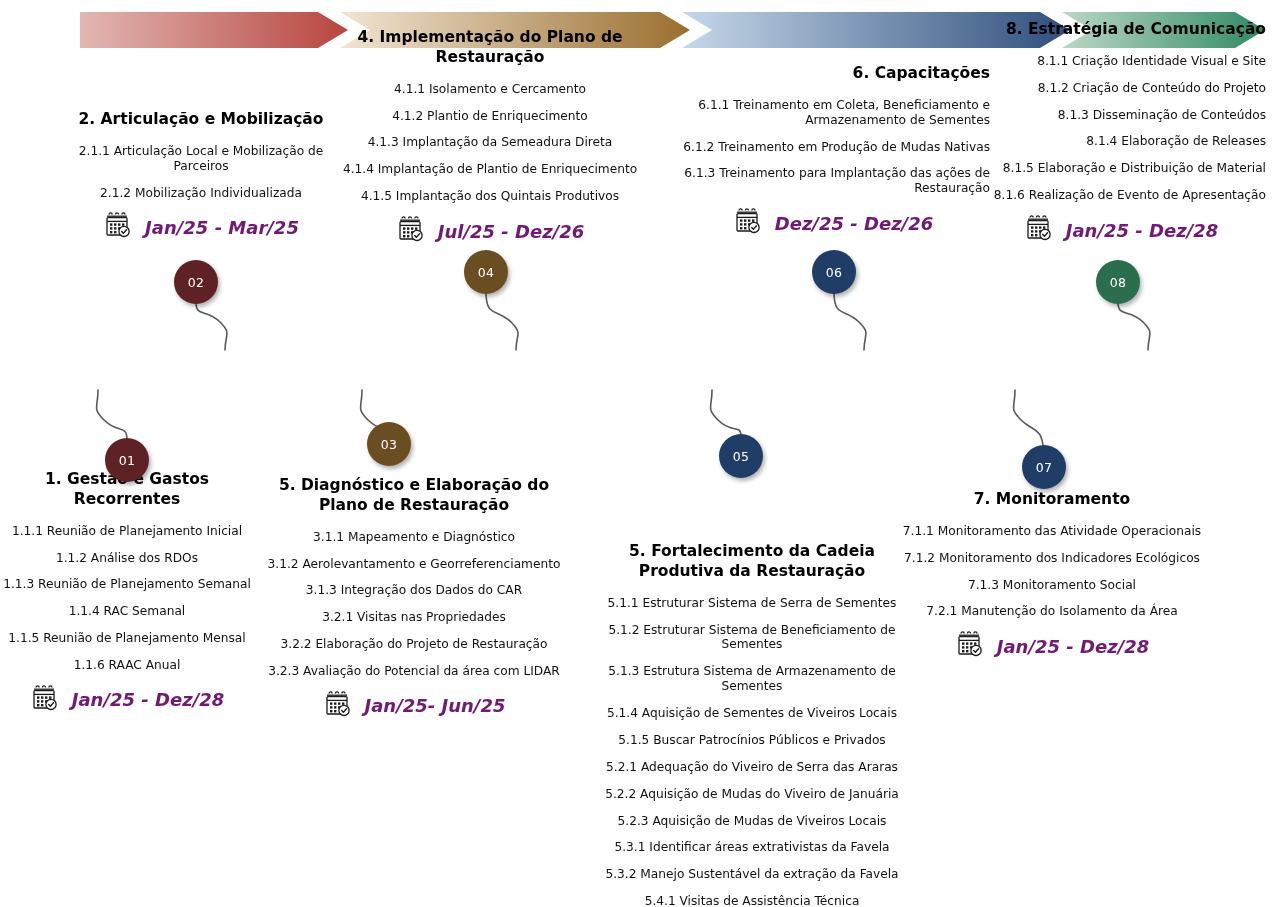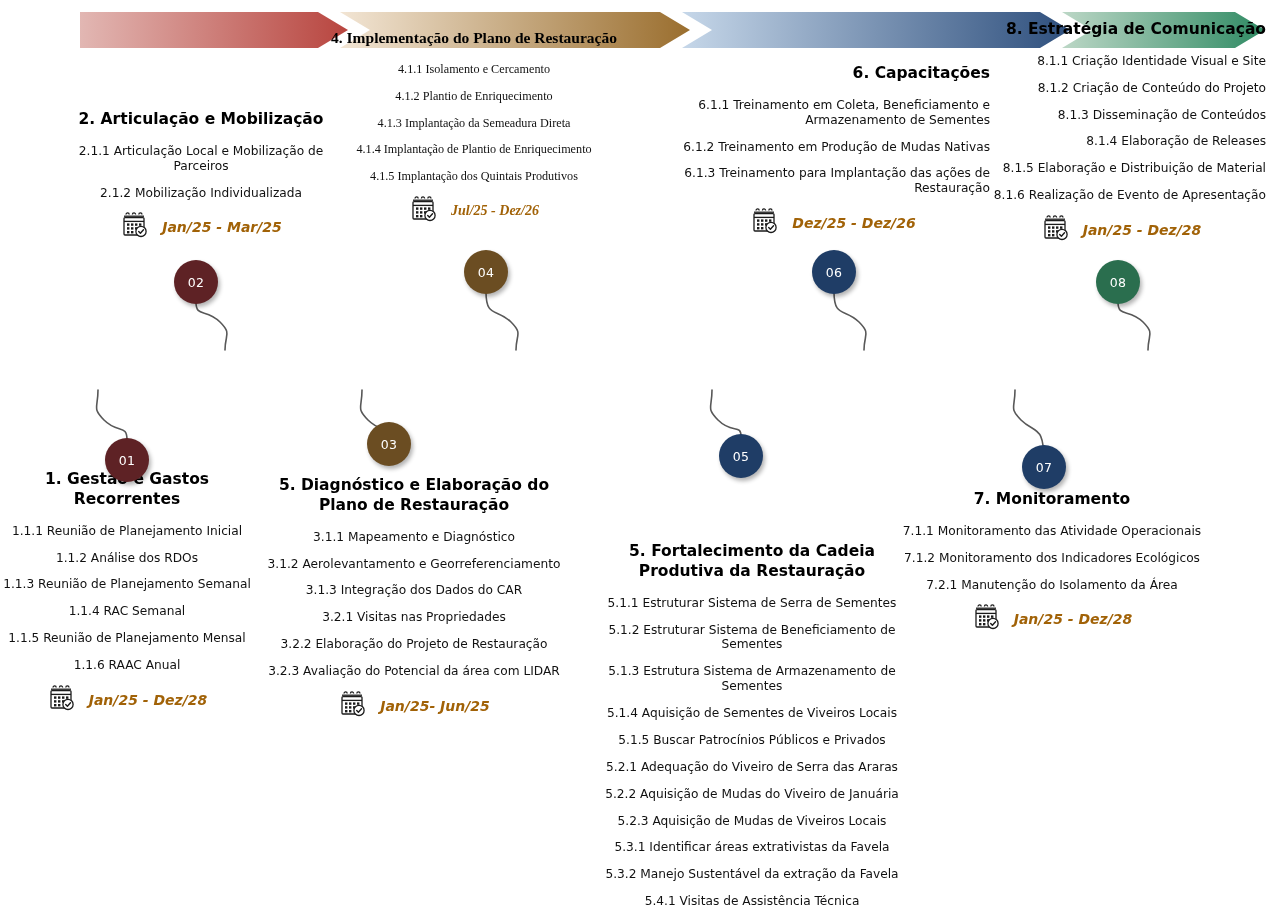--- a/index.html
+++ b/index.html
@@ -35,21 +35,21 @@
   .item{
     font-size:12.2px;color:#111;line-height:1.22;
     margin:0 0 12px 0;
   }
   .item:last-child{margin-bottom:0;}
   .date-row{
     display:flex;align-items:center;justify-content:center;
     gap:12px;margin-top:10px;
   }
   .date-text{
-    font-size:14px;font-weight:bold;font-style:italic;color:#a16207;
+    font-size:18px;font-weight:bold;font-style:italic;color:#701a75;
     white-space:nowrap;
   }
   .cal-icon{flex:0 0 auto;}
 </style>
 </head>
 <body>
 
 <div class="canvas">
 
   <svg id="bar-svg" width="1280" height="60" viewBox="0 0 1280 60">
@@ -237,21 +237,21 @@
     <rect x="7" y="21" width="2.4" height="2.4"></rect>
     <rect x="11" y="21" width="2.4" height="2.4"></rect>
   </g>
   <circle cx="21" cy="21.4" r="5.1" fill="#fff" stroke="#1b1b1b" stroke-width="1.3"></circle>
   <path d="M18.7 21.4 l1.7 1.8 l3.1 -3.4" fill="none" stroke="#1b1b1b" stroke-width="1.4" stroke-linecap="round" stroke-linejoin="round"></path>
 </svg></span>
       <span class="date-text">Jan/25- Jun/25</span>
     </div>
   </div>
 
-  <div class="phase" id="phase-3" style="left:291px;top:28px;width:366px;font-family:Liberation Serif, serif;">
+  <div class="phase" id="phase-3" style="left:307px;top:28px;width:366px;">
     <div class="phase-title">4. Implementação do Plano de Restauração</div>
     <div class="items">
         <div class="item">4.1.1 Isolamento e Cercamento</div>
         <div class="item">4.1.2 Plantio de Enriquecimento</div>
         <div class="item">4.1.3 Implantação da Semeadura Direta</div>
         <div class="item">4.1.4 Implantação de Plantio de Enriquecimento</div>
         <div class="item">4.1.5 Implantação dos Quintais Produtivos</div>
       </div>
     <div class="date-row">
       <span class="cal-icon">
@@ -360,20 +360,21 @@
 </svg></span>
       <span class="date-text">Dez/25 - Dez/26</span>
     </div>
   </div>
 
   <div class="phase" id="phase-6" style="left:892px;top:490px;width:320px;">
     <div class="phase-title">7. Monitoramento</div>
     <div class="items">
         <div class="item">7.1.1 Monitoramento das Atividade Operacionais</div>
         <div class="item">7.1.2 Monitoramento dos Indicadores Ecológicos</div>
+        <div class="item">7.1.3 Monitoramento Social</div>
         <div class="item">7.2.1 Manutenção do Isolamento da Área</div>
       </div>
     <div class="date-row">
       <span class="cal-icon">
 <svg width="30" height="30" viewBox="0 0 30 30" aria-hidden="true">
   <g fill="none" stroke="#1b1b1b" stroke-width="1.3">
     <path d="M6 4.5 a1.6 1.6 0 0 1 3.2 0"></path>
     <path d="M12.4 4.5 a1.6 1.6 0 0 1 3.2 0"></path>
     <path d="M18.8 4.5 a1.6 1.6 0 0 1 3.2 0"></path>
     <line x1="4" y1="6.2" x2="24" y2="6.2"></line>

